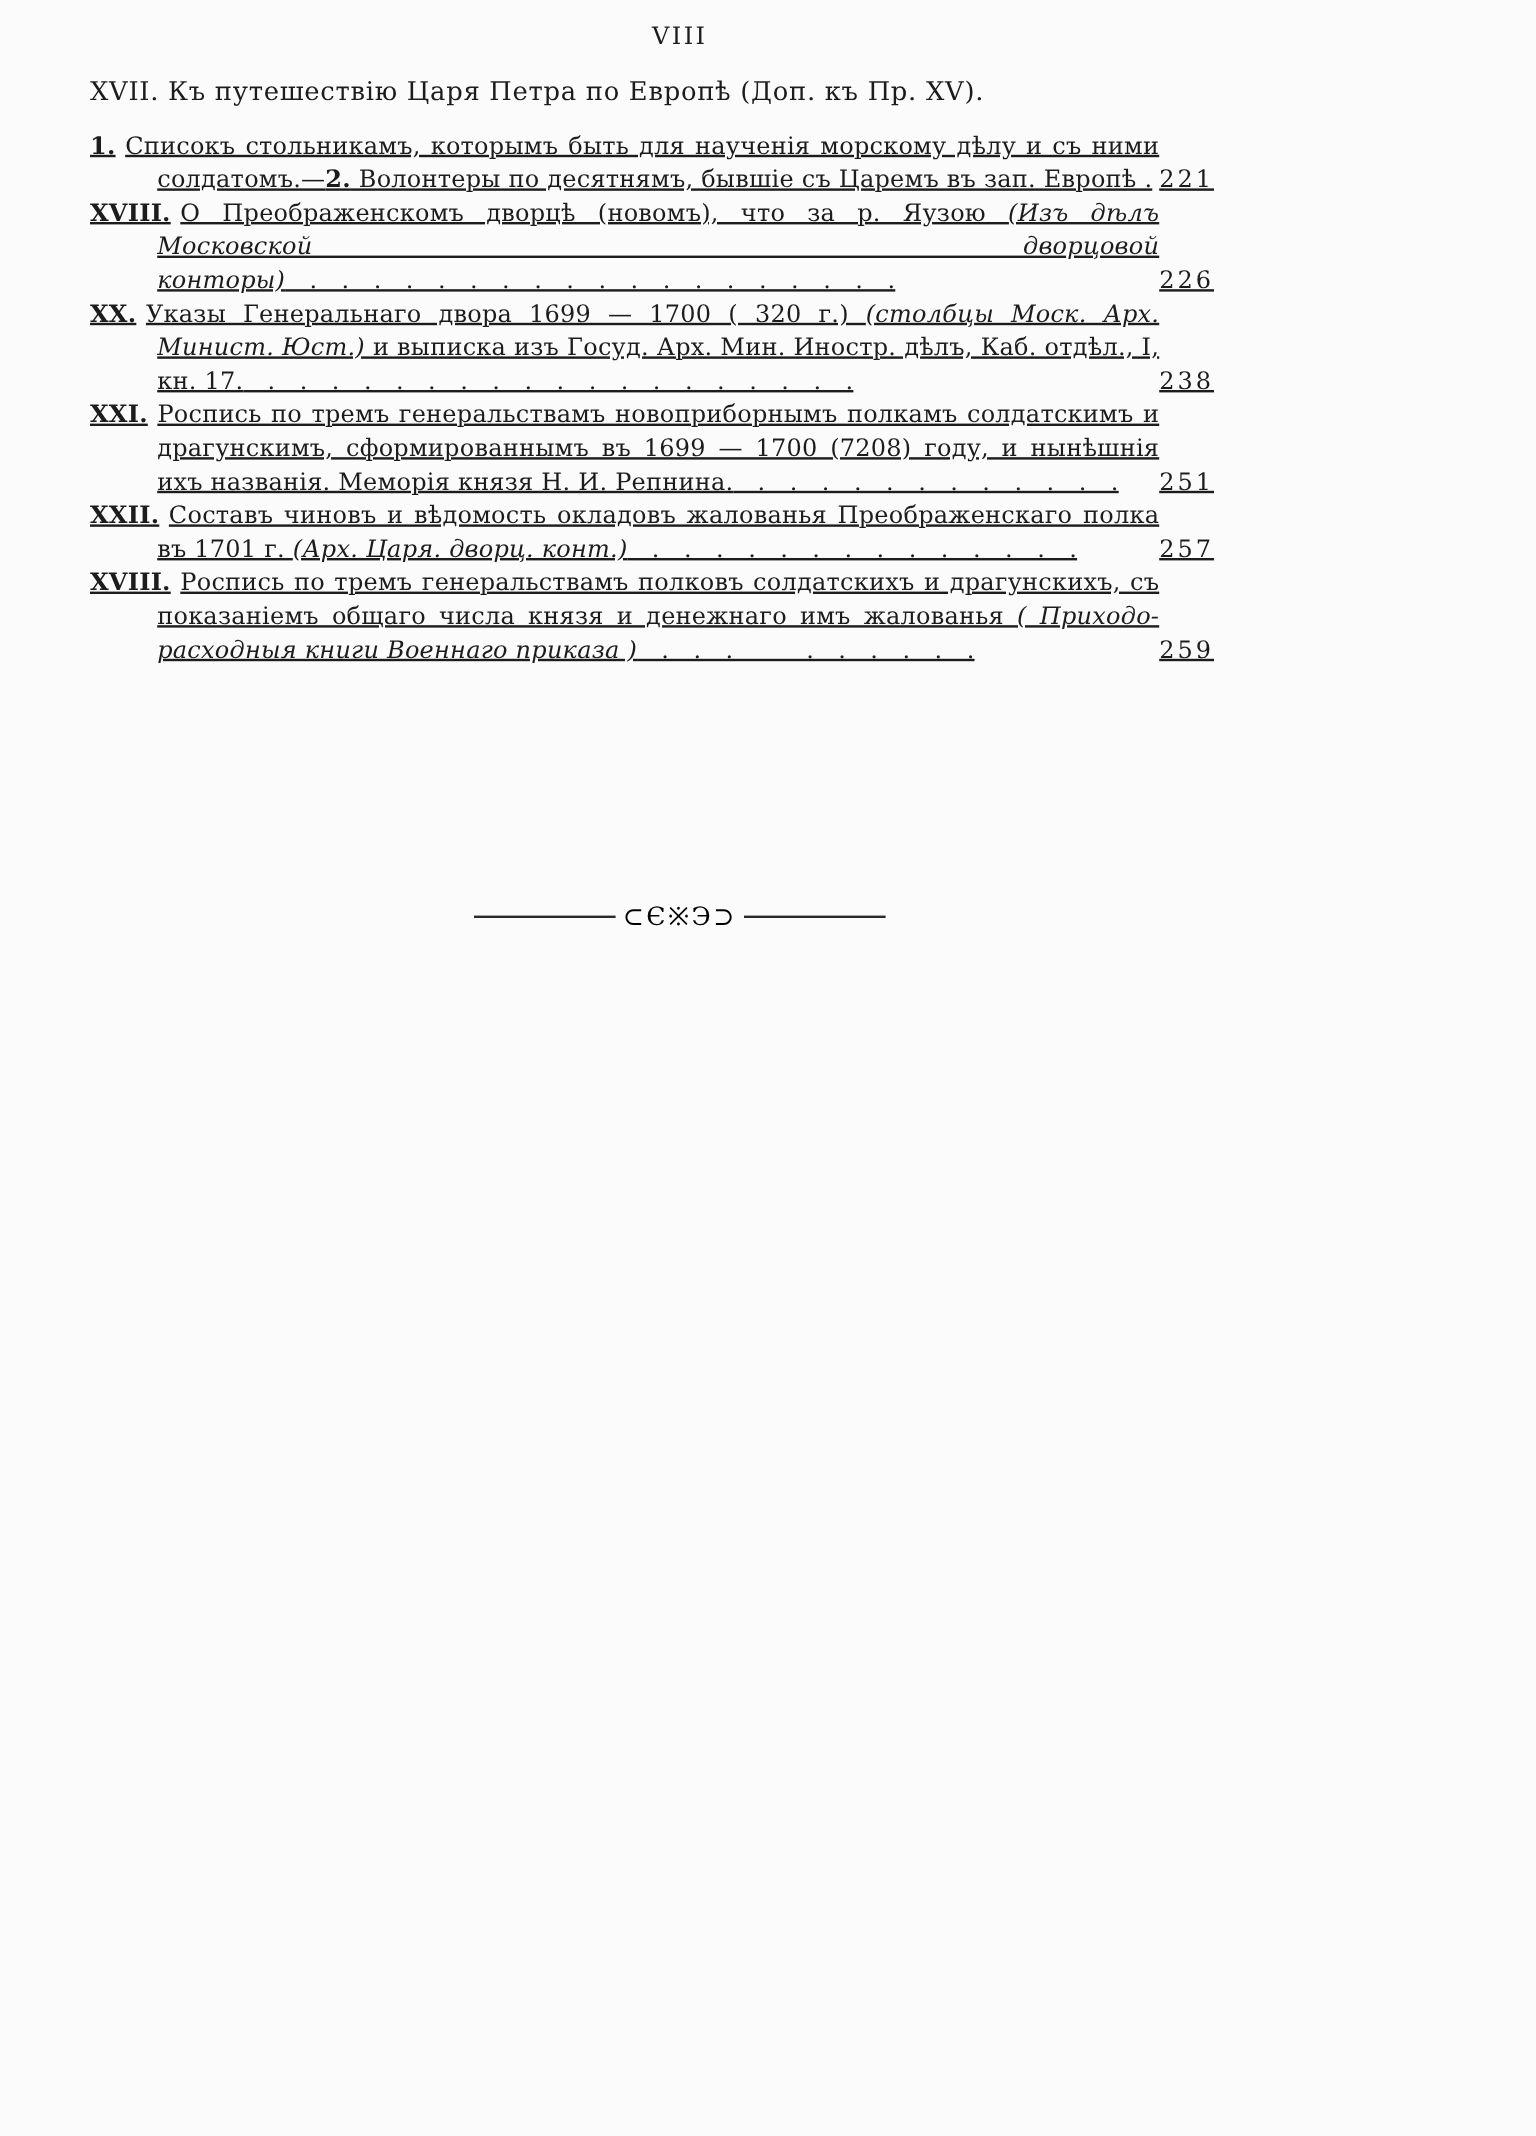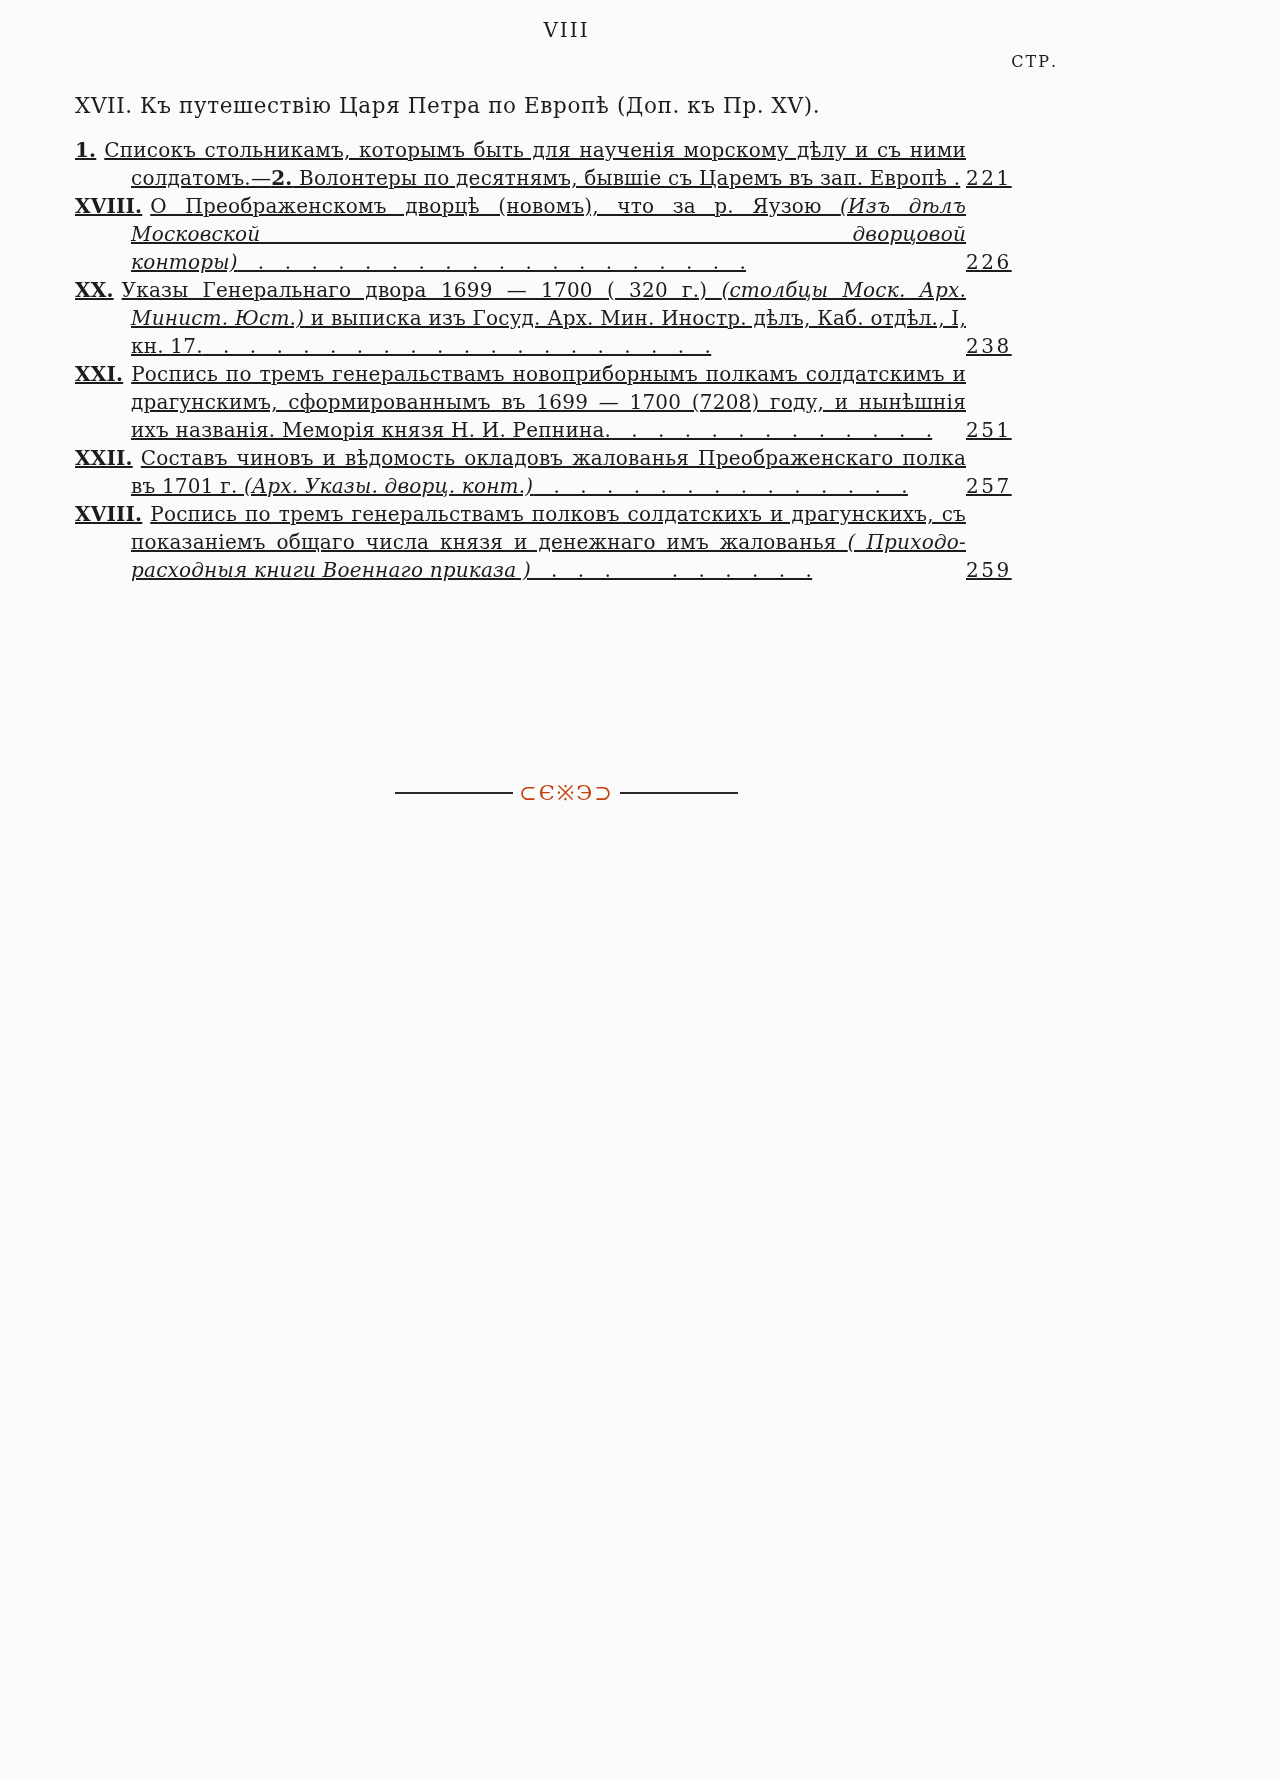--- a/index.html
+++ b/index.html
@@ -59,21 +59,21 @@
     letter-spacing: 2.5px;
   }
   .italic { font-style: italic; }
   .bold { font-weight: bold; }
   .divider {
     margin-top: 198px;
     display: flex;
     align-items: center;
     justify-content: center;
     gap: 6px;
-    color: #c2410c;
+    color: #000000;
   }
   .divider .rule {
     width: 118px;
     height: 2px;
     background: linear-gradient(to bottom, transparent 0, #2a2a2a 1px, transparent 2px);
   }
   .divider .rule-left  { background: #2a2a2a; height: 1.4px; }
   .divider .rule-right { background: #2a2a2a; height: 1.4px; }
   .divider .orn {
     font-size: 21px;
@@ -82,21 +82,20 @@
     white-space: nowrap;
   }
 </style>
 </head>
 <body>
 
 <div class="page">
 
   <div class="folio">VIII</div>
 
-  <div class="col-header">СТР.</div>
 
   <h2 class="heading"><span class="b">XVII. Къ путешествію Царя Петра по Европѣ </span><span>(Доп. къ Пр. XV).</span></h2>
 
   <div class="entries">
 
     <div class="entry">
       <p class="entry-text"><span class="entry-num">1.</span><span><span>Списокъ стольникамъ, которымъ быть для наученія морскому дѣлу и съ ними солдатомъ.—</span><span class="bold">2.</span><span> Волонтеры по десятнямъ, бывшіе съ Царемъ въ зап. Европѣ .</span></span></p>
       <span class="entry-page">221</span>
     </div>
 
@@ -110,21 +109,21 @@
       <p class="entry-text"><span class="entry-num">XX.</span><span><span>Указы Генеральнаго двора 1699 — 1700 ( 320 г.) </span><span class="italic">(столбцы Моск. Арх. Минист. Юст.)</span><span> и выписка изъ Госуд. Арх. Мин. Иностр. дѣлъ, Каб. отдѣл., I, кн. 17.</span><span> . . . . . . . . . . . . . . . . . . .</span></span></p>
       <span class="entry-page">238</span>
     </div>
 
     <div class="entry">
       <p class="entry-text"><span class="entry-num">XXI.</span><span><span>Роспись по тремъ генеральствамъ новоприборнымъ полкамъ солдатскимъ и драгунскимъ, сформированнымъ въ 1699 — 1700 (7208) году, и нынѣшнія ихъ названія. Меморія князя Н. И. Репнина.</span><span> . . . . . . . . . . . .</span></span></p>
       <span class="entry-page">251</span>
     </div>
 
     <div class="entry">
-      <p class="entry-text"><span class="entry-num">XXII.</span><span><span>Составъ чиновъ и вѣдомость окладовъ жалованья Преображенскаго полка въ 1701 г. </span><span class="italic">(Арх. Указы. дворц. конт.)</span><span> . . . . . . . . . . . . . .</span></span></p>
+      <p class="entry-text"><span class="entry-num">XXII.</span><span><span>Составъ чиновъ и вѣдомость окладовъ жалованья Преображенскаго полка въ 1701 г. </span><span class="italic">(Арх. Царя. дворц. конт.)</span><span> . . . . . . . . . . . . . .</span></span></p>
       <span class="entry-page">257</span>
     </div>
 
     <div class="entry">
       <p class="entry-text"><span class="entry-num">XVIII.</span><span><span>Роспись по тремъ генеральствамъ полковъ солдатскихъ и драгунскихъ, съ показаніемъ общаго числа князя и денежнаго имъ жалованья </span><span class="italic">( Приходо-расходныя книги Военнаго приказа )</span><span> . . .   . . . . . .</span></span></p>
       <span class="entry-page">259</span>
     </div>
 
   </div>
 

